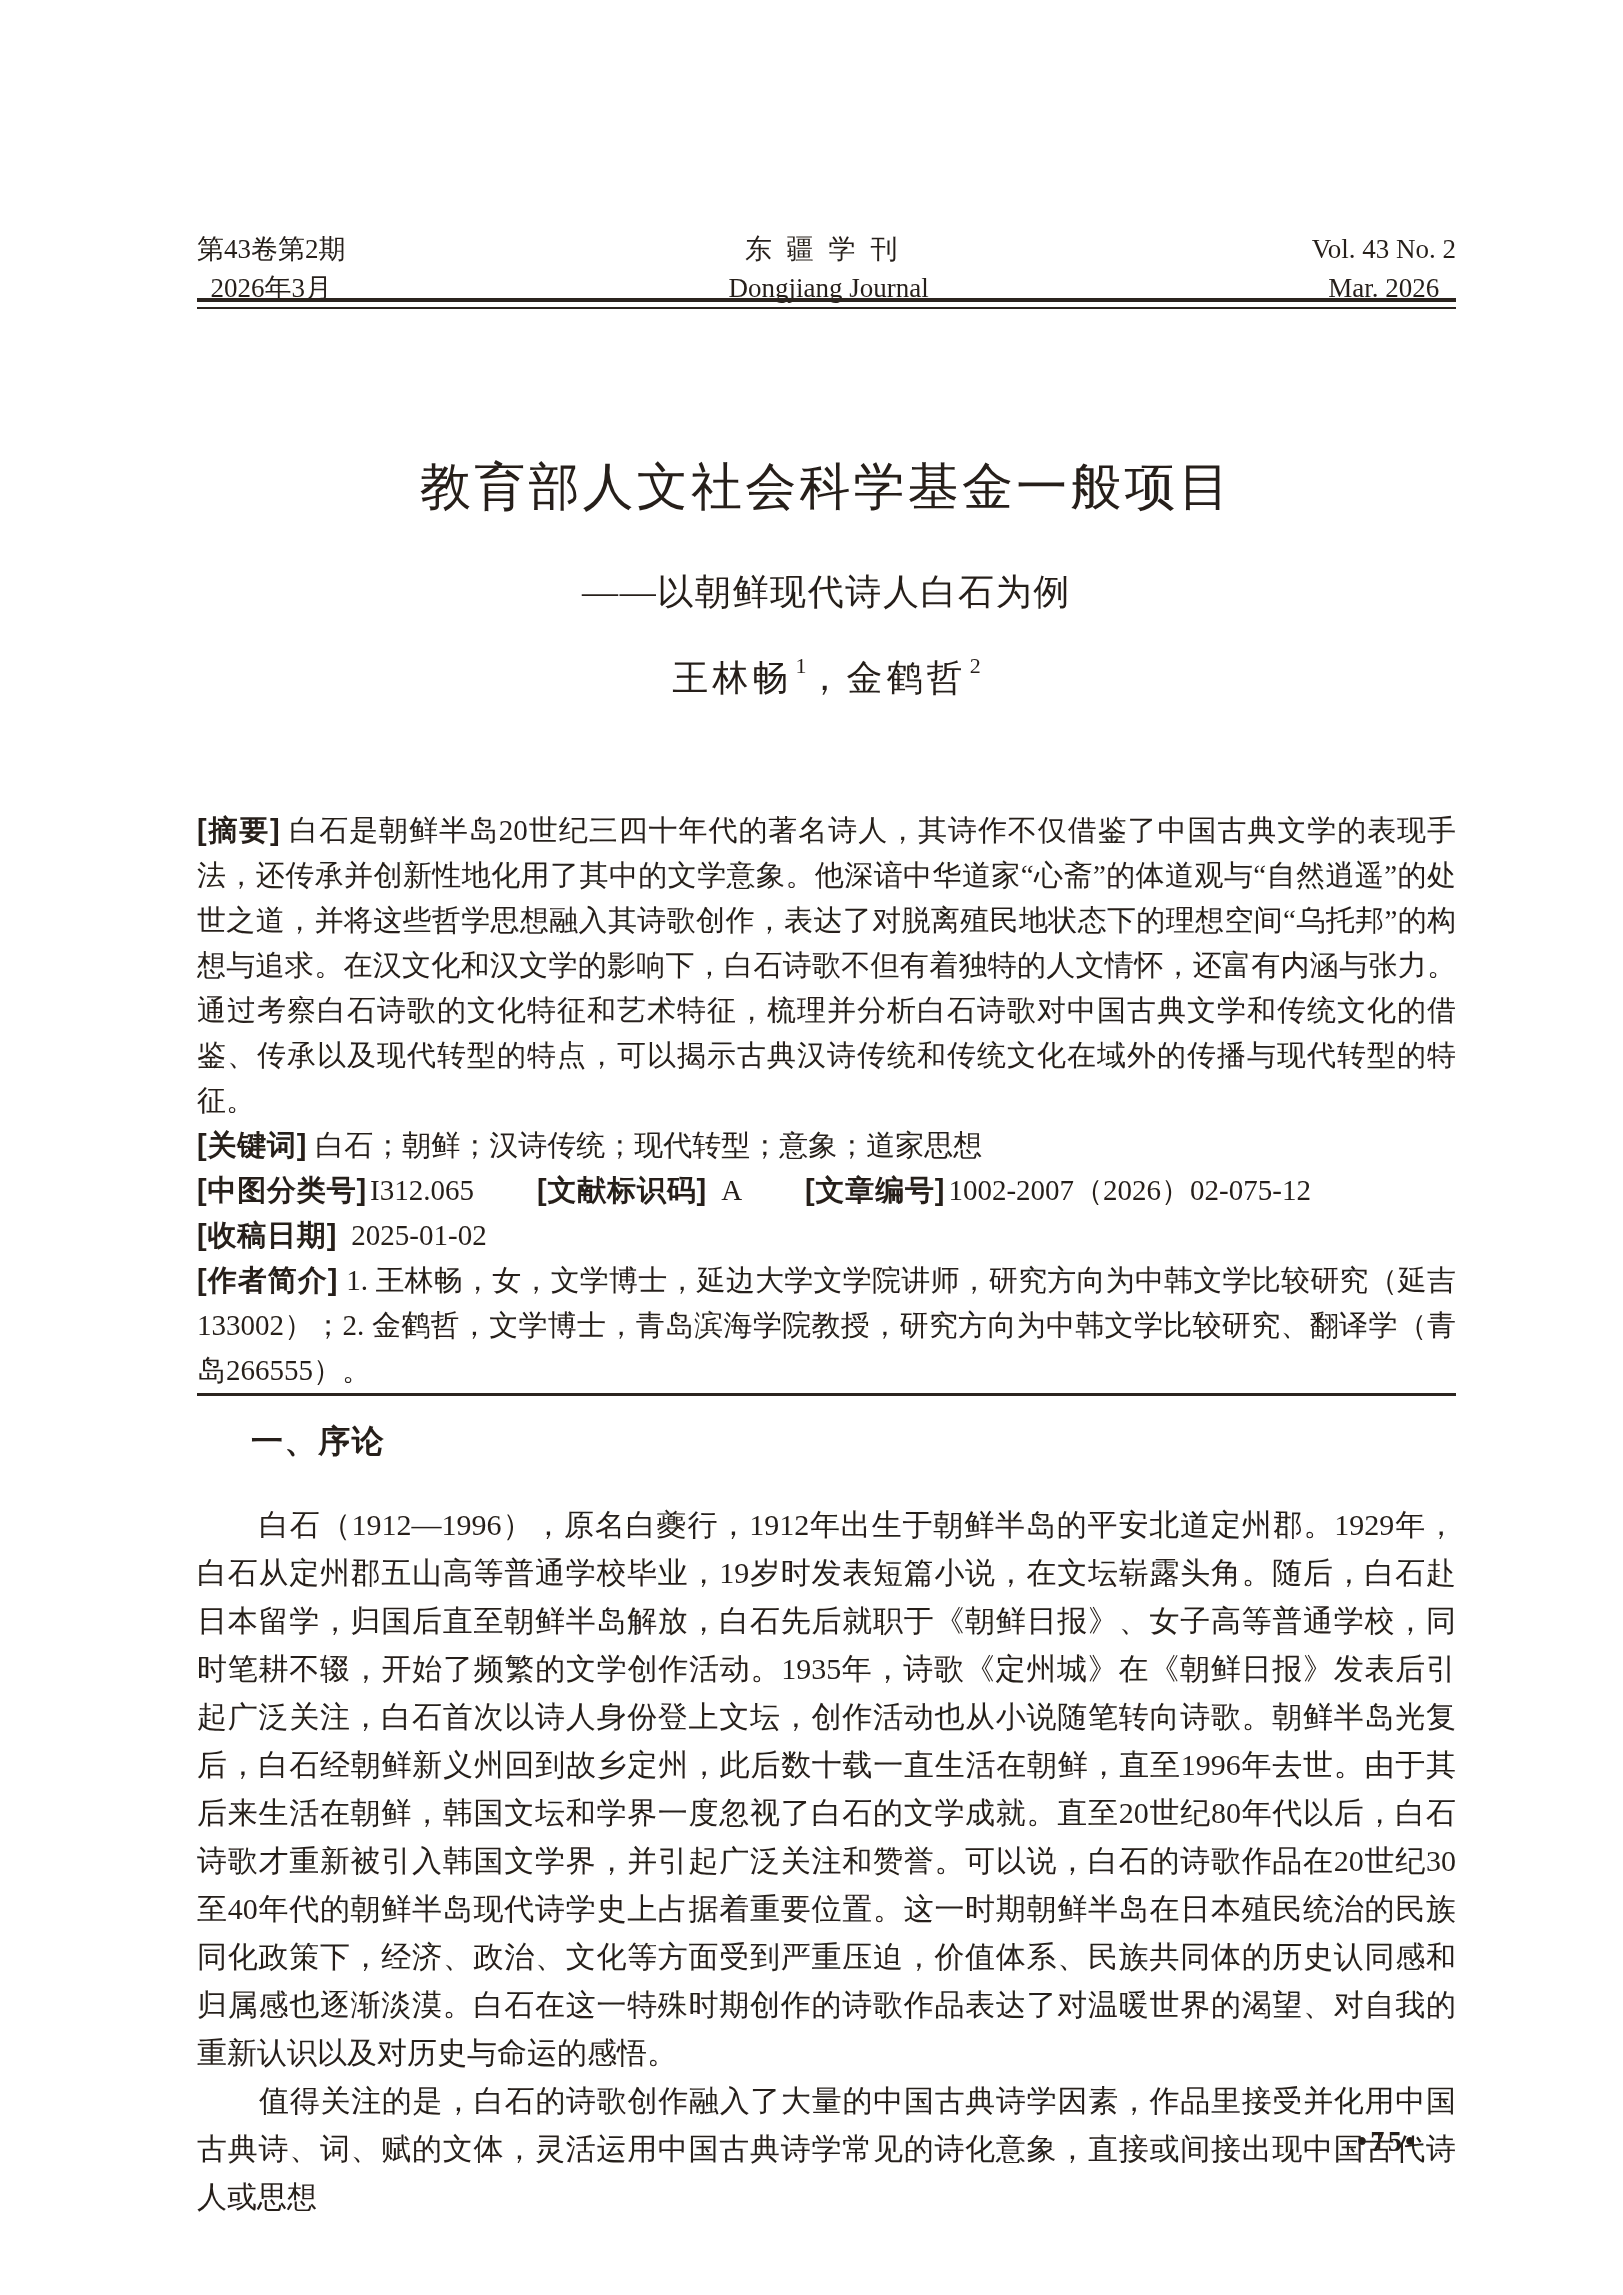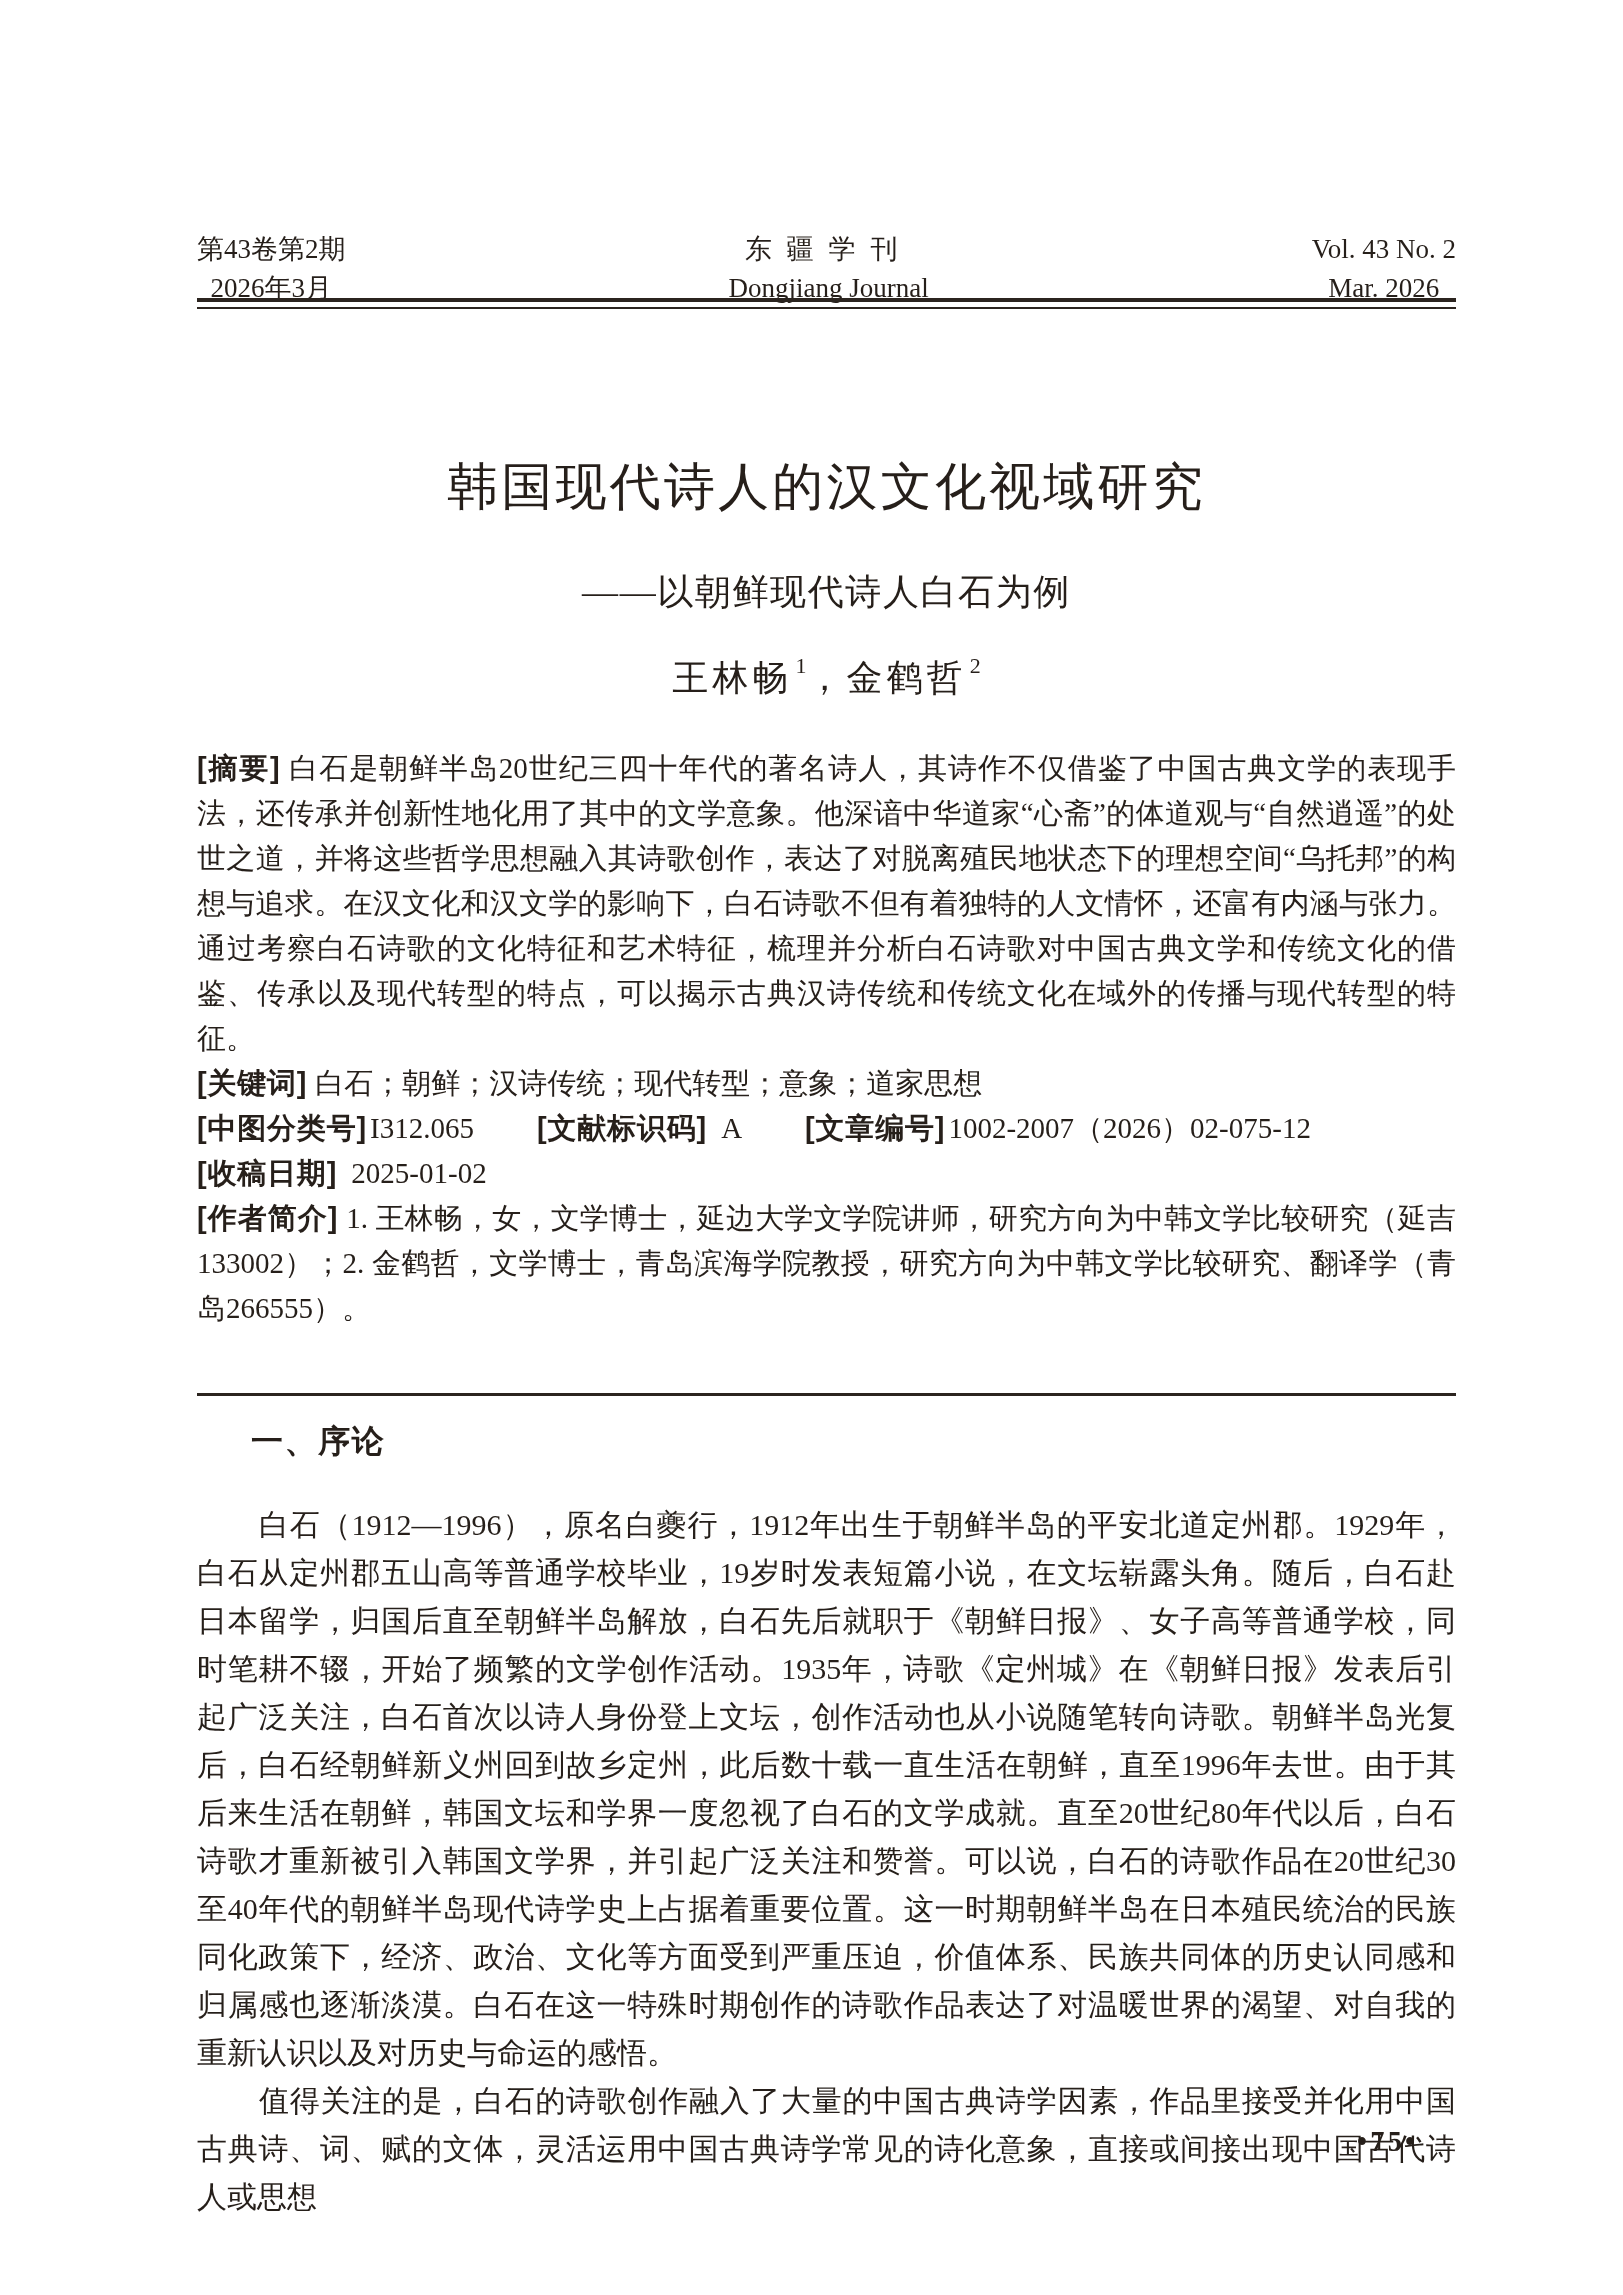--- a/index.html
+++ b/index.html
@@ -58,21 +58,21 @@
   }
   .authors-line sup {
     font-size: 22px;
     letter-spacing: 0;
     vertical-align: 17.4px;
     margin-left: 3.2px;
   }
 
   
   .meta-block {
-    top: 746px;
+    top: 808px;
     font-size: 29px;
     line-height: 45px;
     text-align: justify;
   }
   .meta-block p { margin: 0; }
   .meta-label {
     font-family: "Liberation Sans", "DejaVu Sans", sans-serif;
     font-weight: 700;
     margin-right: 8px;
     letter-spacing: 0.8px;
@@ -135,21 +135,21 @@
       <div>Dongjiang Journal</div>
     </div>
     <div class="col">
       <div>Vol. 43 No. 2</div>
       <div>Mar. 2026</div>
     </div>
   </div>
 
   <div class="content-col double-rule"></div>
 
-  <div class="content-col article-title">韩国现代诗人的汉文化视域研究</div>
+  <div class="content-col article-title">教育部人文社会科学基金一般项目</div>
   <div class="content-col article-subtitle">——以朝鲜现代诗人白石为例</div>
 
   <div class="content-col authors-line">
     <span>王林畅</span><sup>1</sup><span>，</span><span>金鹤哲</span><sup>2</sup>
   </div>
 
   <div class="content-col meta-block">
     <p><span class="meta-label">[摘要]</span><span>白石是朝鲜半岛20世纪三四十年代的著名诗人，其诗作不仅借鉴了中国古典文学的表现手法，还传承并创新性地化用了其中的文学意象。他深谙中华道家“心斋”的体道观与“自然逍遥”的处世之道，并将这些哲学思想融入其诗歌创作，表达了对脱离殖民地状态下的理想空间“乌托邦”的构想与追求。在汉文化和汉文学的影响下，白石诗歌不但有着独特的人文情怀，还富有内涵与张力。通过考察白石诗歌的文化特征和艺术特征，梳理并分析白石诗歌对中国古典文学和传统文化的借鉴、传承以及现代转型的特点，可以揭示古典汉诗传统和传统文化在域外的传播与现代转型的特征。</span></p>
 
     <p><span class="meta-label">[关键词]</span><span>白石；朝鲜；汉诗传统；现代转型；意象；道家思想</span></p>

